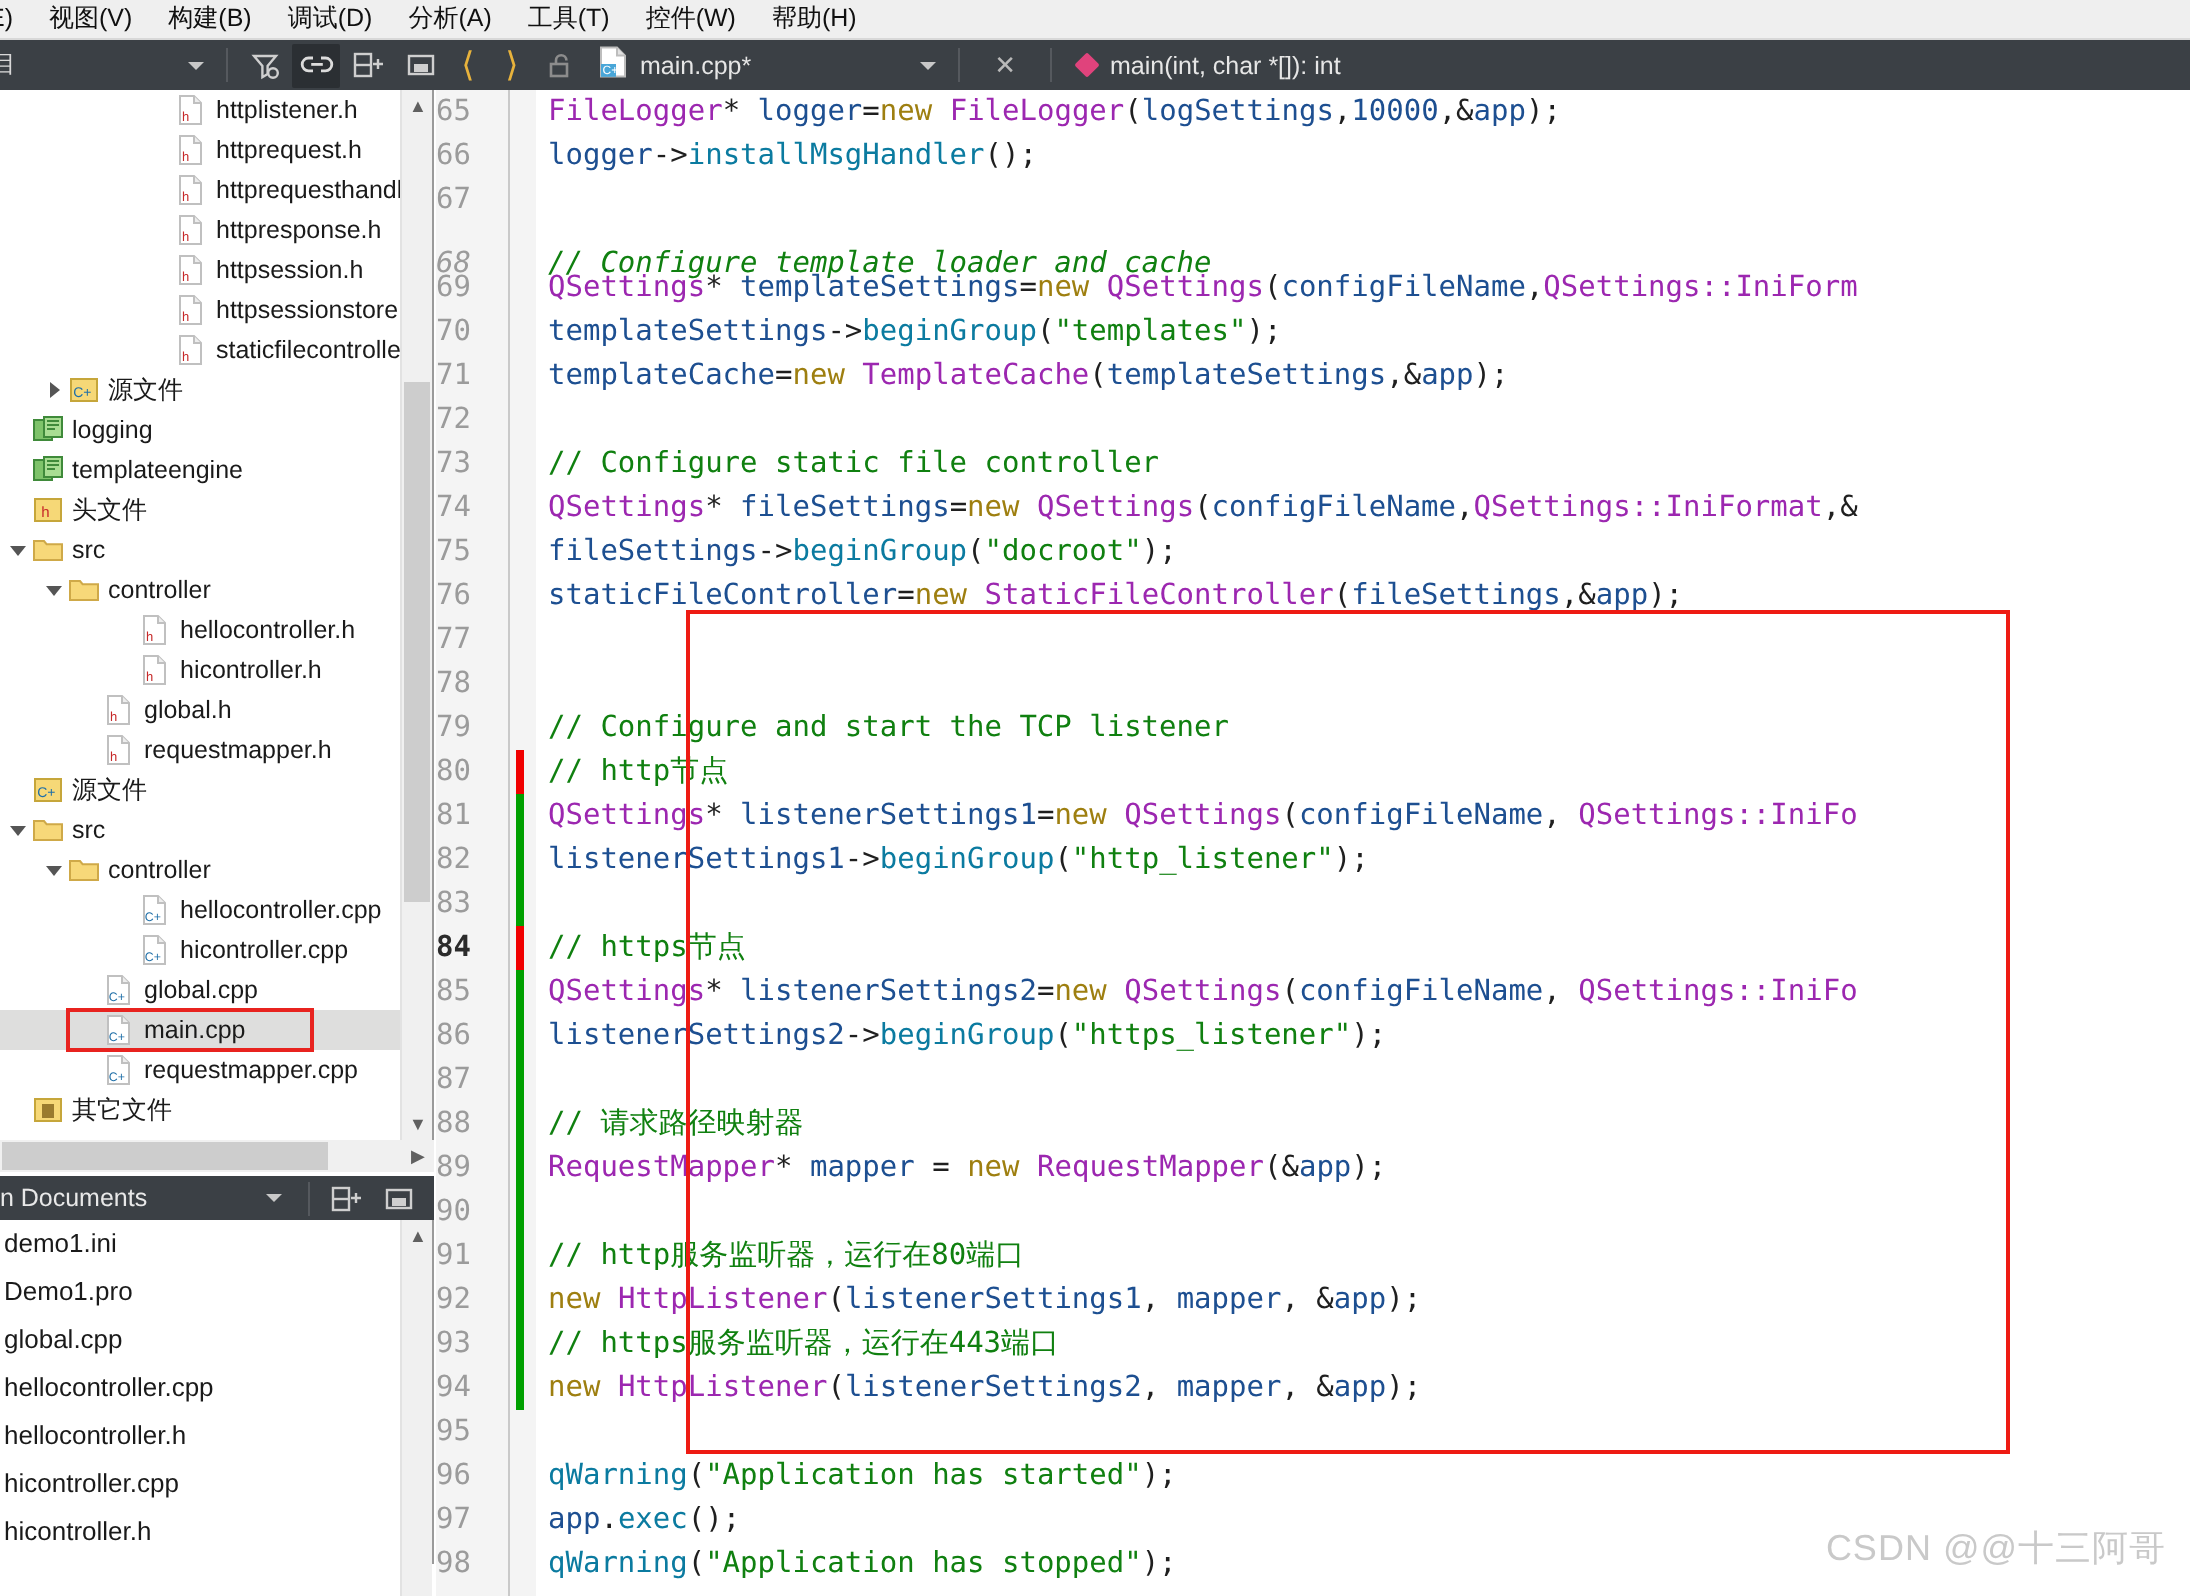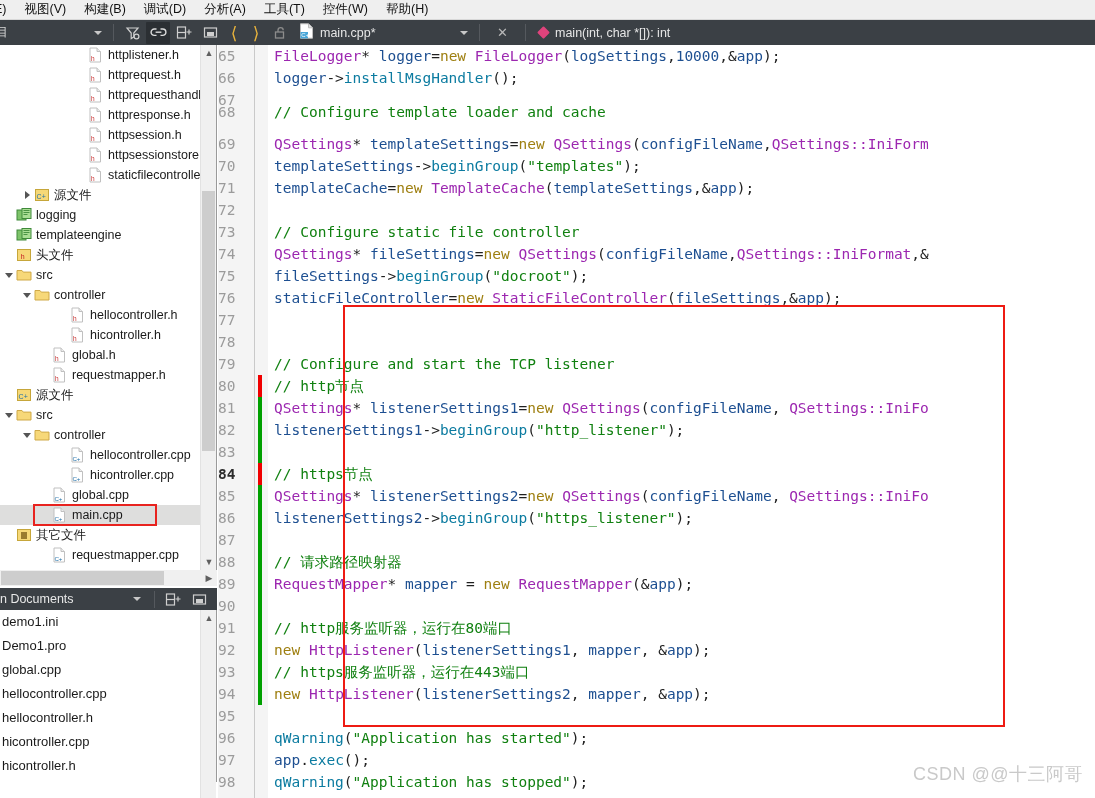--- a/index.html
+++ b/index.html
@@ -701,37 +701,37 @@
           <span style="width: 36px; flex: 0 0 36px;"></span>
           <span class="tw"></span>
           <span class="ic"><svg width="16" height="16" viewBox="0 0 16 16">
               <path d="M2 1 h7 l3.5 3.5 V15 H2 z" fill="#ffffff" stroke="#c0c0c0" stroke-width="1"></path>
               <path d="M9 1 v3.5 h3.5" fill="#ededed" stroke="#c0c0c0" stroke-width="1"></path>
               <text x="2.4" y="13.6" font-size="6.2" fill="#1f6fa8" font-family="Liberation Sans, sans-serif">C+</text>
             </svg></span>
           <span class="tree-label">main.cpp</span>
         </div>
         <div class="tree-row">
+          <span style="width: 36px; flex: 0 0 36px;"></span>
+          <span class="tw"></span>
+          <span class="ic"><svg width="16" height="16" viewBox="0 0 16 16">
+              <path d="M2 1 h7 l3.5 3.5 V15 H2 z" fill="#ffffff" stroke="#c0c0c0" stroke-width="1"></path>
+              <path d="M9 1 v3.5 h3.5" fill="#ededed" stroke="#c0c0c0" stroke-width="1"></path>
+              <text x="2.4" y="13.6" font-size="6.2" fill="#1f6fa8" font-family="Liberation Sans, sans-serif">C+</text>
+            </svg></span>
+          <span class="tree-label">requestmapper.cpp</span>
+        </div>
+        <div class="tree-row">
           <span style="width: 0px; flex: 0 0 0px;"></span>
           <span class="tw"></span>
           <span class="ic"><svg width="16" height="16" viewBox="0 0 16 16">
               <rect x="1.5" y="2.5" width="13" height="11" fill="#f6d877" stroke="#c6a63a" stroke-width="1"></rect>
               <rect x="5" y="5" width="6" height="7" fill="#9a7b2e"></rect>
             </svg></span>
           <span class="tree-label">其它文件</span>
-        </div>
-        <div class="tree-row">
-          <span style="width: 36px; flex: 0 0 36px;"></span>
-          <span class="tw"></span>
-          <span class="ic"><svg width="16" height="16" viewBox="0 0 16 16">
-              <path d="M2 1 h7 l3.5 3.5 V15 H2 z" fill="#ffffff" stroke="#c0c0c0" stroke-width="1"></path>
-              <path d="M9 1 v3.5 h3.5" fill="#ededed" stroke="#c0c0c0" stroke-width="1"></path>
-              <text x="2.4" y="13.6" font-size="6.2" fill="#1f6fa8" font-family="Liberation Sans, sans-serif">C+</text>
-            </svg></span>
-          <span class="tree-label">requestmapper.cpp</span>
         </div>
         <div class="sel-outline" style="left: 33px; top: 459px; width: 124px; height: 22px;"></div>
       </div>
   </div>
 
   <div class="vscroll" style="left:200px; top:45px; width:16px; height:525px;">
     <div class="arrow top">▲</div>
     <div class="thumb" style="top:146px; height:260px;"></div>
     <div class="arrow bot">▼</div>
   </div>
@@ -777,21 +777,21 @@
     <div class="arrow top">▲</div>
   </div>
 
   <div class="editor">
     <div class="gutter"></div>
     <div class="gutter-sep"></div>
     <div class="code-area" id="code">
         <div class="line" style="top: 0px;"><span class="lnum">65</span><span class="ltext"><span class="t-type">FileLogger</span><span class="t-pre">* </span><span class="t-var">logger</span><span class="t-pre">=</span><span class="t-kw">new</span><span class="t-pre"> </span><span class="t-type">FileLogger</span><span class="t-pre">(</span><span class="t-var">logSettings</span><span class="t-pre">,</span><span class="t-num">10000</span><span class="t-pre">,&amp;</span><span class="t-var">app</span><span class="t-pre">);</span></span></div>
         <div class="line" style="top: 22px;"><span class="lnum">66</span><span class="ltext"><span class="t-var">logger</span><span class="t-pre">-&gt;</span><span class="t-fn">installMsgHandler</span><span class="t-pre">();</span></span></div>
         <div class="line" style="top: 44px;"><span class="lnum">67</span><span class="ltext"></span></div>
-        <div class="line" style="top: 56px;"><span class="lnum">68</span><span class="ltext"><span class="t-cmt">// Configure template loader and cache</span></span></div>
+        <div class="line" style="top: 76px; font-style: italic;"><span class="lnum">68</span><span class="ltext"><span class="t-cmt">// Configure template loader and cache</span></span></div>
         <div class="line" style="top: 88px;"><span class="lnum">69</span><span class="ltext"><span class="t-type">QSettings</span><span class="t-pre">* </span><span class="t-var">templateSettings</span><span class="t-pre">=</span><span class="t-kw">new</span><span class="t-pre"> </span><span class="t-type">QSettings</span><span class="t-pre">(</span><span class="t-var">configFileName</span><span class="t-pre">,</span><span class="t-type">QSettings::IniForm</span></span></div>
         <div class="line" style="top: 110px;"><span class="lnum">70</span><span class="ltext"><span class="t-var">templateSettings</span><span class="t-pre">-&gt;</span><span class="t-fn">beginGroup</span><span class="t-pre">(</span><span class="t-str">"templates"</span><span class="t-pre">);</span></span></div>
         <div class="line" style="top: 132px;"><span class="lnum">71</span><span class="ltext"><span class="t-var">templateCache</span><span class="t-pre">=</span><span class="t-kw">new</span><span class="t-pre"> </span><span class="t-type">TemplateCache</span><span class="t-pre">(</span><span class="t-var">templateSettings</span><span class="t-pre">,&amp;</span><span class="t-var">app</span><span class="t-pre">);</span></span></div>
         <div class="line" style="top: 154px;"><span class="lnum">72</span><span class="ltext"></span></div>
         <div class="line" style="top: 176px;"><span class="lnum">73</span><span class="ltext"><span class="t-cmt">// Configure static file controller</span></span></div>
         <div class="line" style="top: 198px;"><span class="lnum">74</span><span class="ltext"><span class="t-type">QSettings</span><span class="t-pre">* </span><span class="t-var">fileSettings</span><span class="t-pre">=</span><span class="t-kw">new</span><span class="t-pre"> </span><span class="t-type">QSettings</span><span class="t-pre">(</span><span class="t-var">configFileName</span><span class="t-pre">,</span><span class="t-type">QSettings::IniFormat</span><span class="t-pre">,&amp;</span></span></div>
         <div class="line" style="top: 220px;"><span class="lnum">75</span><span class="ltext"><span class="t-var">fileSettings</span><span class="t-pre">-&gt;</span><span class="t-fn">beginGroup</span><span class="t-pre">(</span><span class="t-str">"docroot"</span><span class="t-pre">);</span></span></div>
         <div class="line" style="top: 242px;"><span class="lnum">76</span><span class="ltext"><span class="t-var">staticFileController</span><span class="t-pre">=</span><span class="t-kw">new</span><span class="t-pre"> </span><span class="t-type">StaticFileController</span><span class="t-pre">(</span><span class="t-var">fileSettings</span><span class="t-pre">,&amp;</span><span class="t-var">app</span><span class="t-pre">);</span></span></div>
         <div class="line" style="top: 264px;"><span class="lnum">77</span><span class="ltext"></span></div>
         <div class="line" style="top: 286px;"><span class="lnum">78</span><span class="ltext"></span></div>

